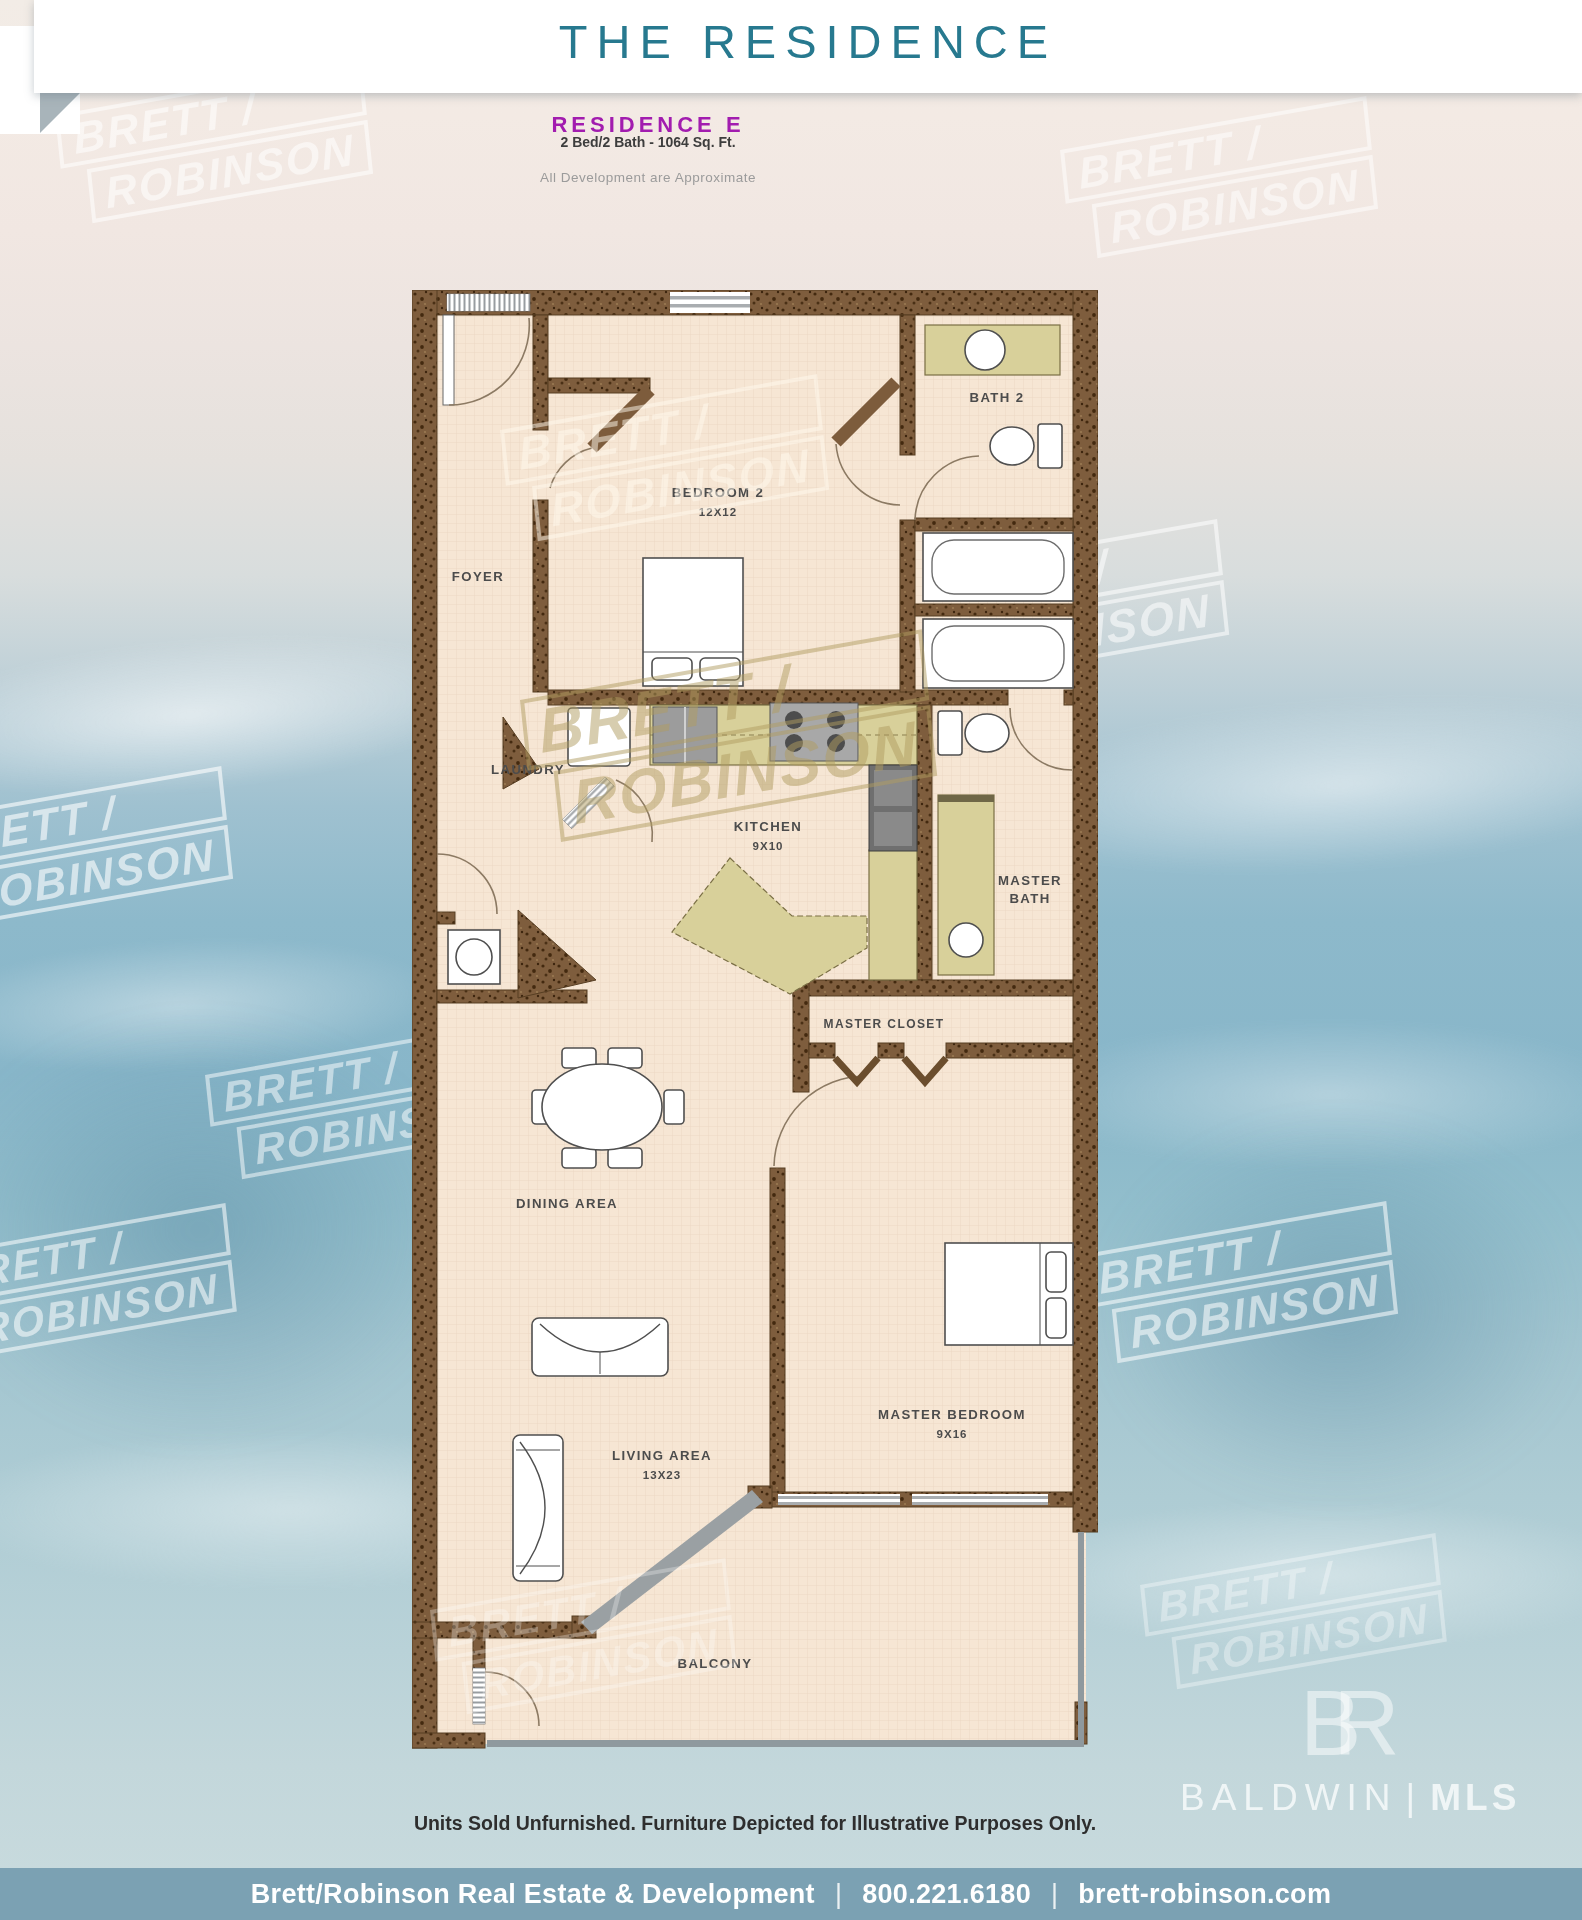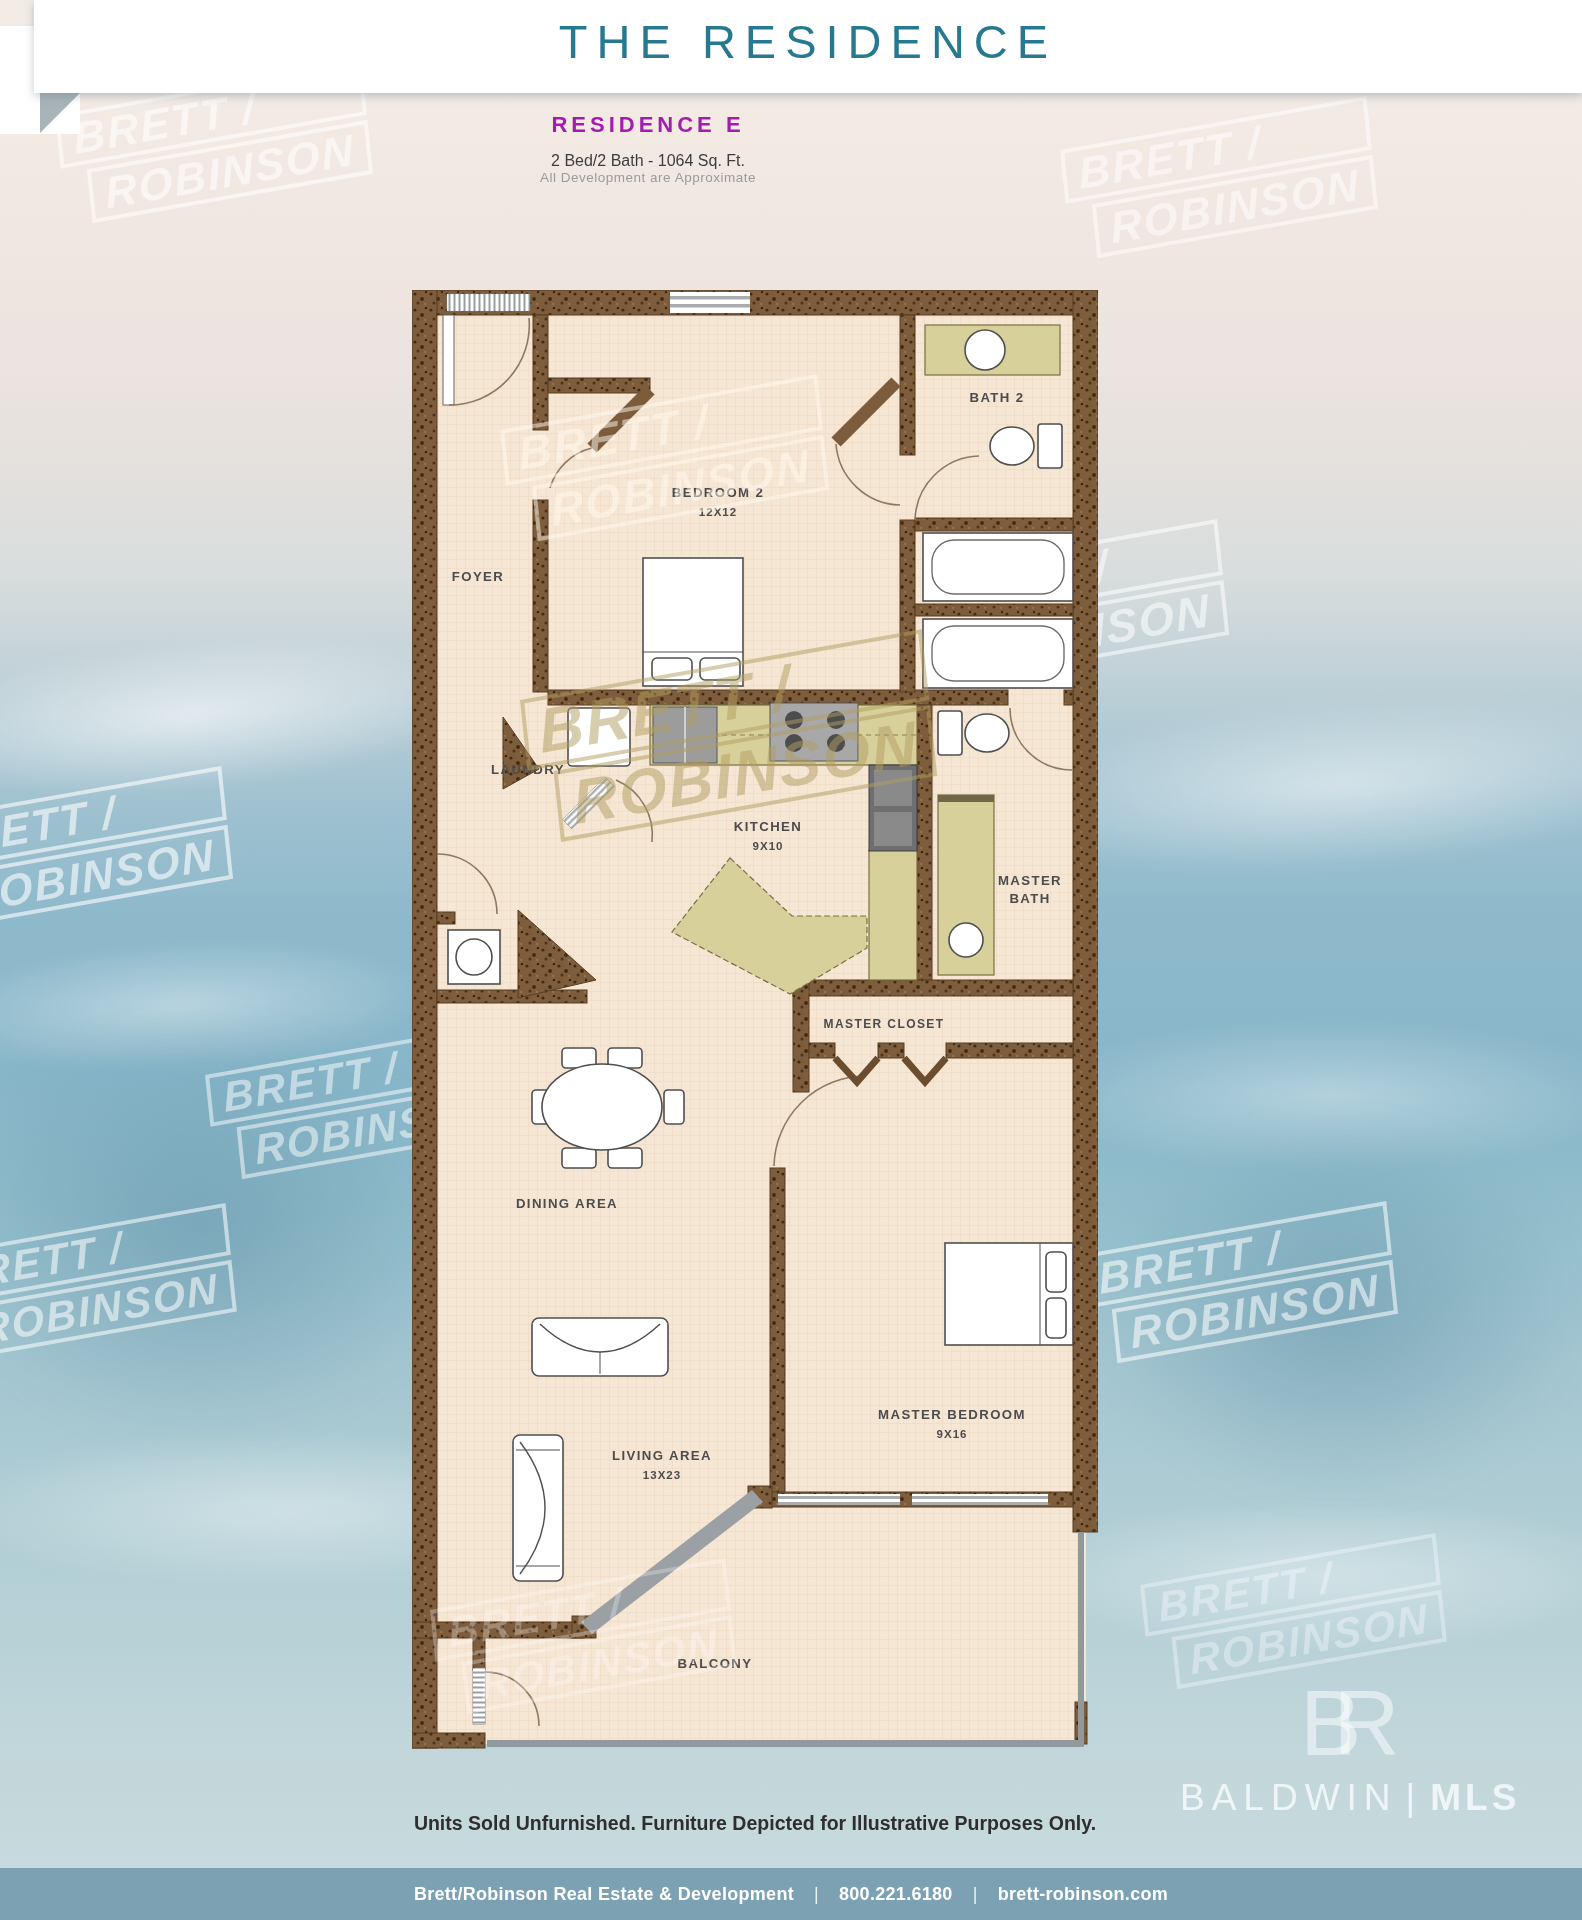--- a/index.html
+++ b/index.html
@@ -27,39 +27,39 @@
   .band{left:34px;top:0;width:1548px;height:93px;background:#fff;z-index:5;
         box-shadow:0 3px 9px rgba(100,115,125,.38)}
   .tail{left:0;top:26px;width:80px;height:108px;background:#fff;z-index:4}
   .fold{left:40px;top:93px;width:0;height:0;z-index:5;
         border-right:40px solid transparent;border-top:40px solid #a8b4ba}
   .title{left:34px;top:14px;width:1548px;text-align:center;z-index:6;
          font-size:47px;font-weight:400;letter-spacing:9px;color:#27798f}
   .sub{left:0;top:0;width:1296px;text-align:center;z-index:6}
   .sub .res{position:absolute;left:0;top:112px;width:100%;
             font-size:22px;font-weight:700;letter-spacing:4px;color:#a21caf}
-  .sub .spec{position:absolute;left:0;top:152px;width:100%;
-             font-size:16px;font-weight:400;color:#3d3d3d}
+  .sub .spec{position:absolute;left:0;top:134px;width:100%;
+             font-size:14px;font-weight:700;color:#3d3d3d}
   .sub .note{position:absolute;left:0;top:170px;width:100%;
              font-size:13.5px;color:#9b9b9b;letter-spacing:.5px}
   
   svg.plan{position:absolute;left:412px;top:290px;z-index:2}
   .wall{fill:url(#wallP);stroke:#573e22;stroke-width:1}
   .furn{fill:#fff;stroke:#4f4f4f;stroke-width:1.6}
   .khaki{fill:#d8d09a;stroke:#7a6f45;stroke-width:1.2}
   .arc{fill:none;stroke:#8c7a63;stroke-width:1.6}
   .lbl{fill:#4c4c4c;font-weight:700;font-size:13.2px;letter-spacing:1.4px;text-anchor:middle}
   .dim{fill:#4c4c4c;font-weight:700;font-size:11.5px;letter-spacing:1px;text-anchor:middle}
   .win{fill:#a9adb0}
   
   .disc{left:375px;top:1812px;width:760px;text-align:center;z-index:4;
         font-size:19.5px;font-weight:700;color:#2e2e2e}
   .bar{left:0;top:1868px;width:1582px;height:52px;background:#7ba1b3;z-index:4;
        display:flex;align-items:center;justify-content:center;
-       color:#fff;font-size:18px;font-weight:700;letter-spacing:.3px}
+       color:#fff;font-size:27px;font-weight:700;letter-spacing:.3px}
   .bar .sep{margin:0 20px;font-weight:400;opacity:.85}
   .mls{left:1180px;top:1682px;width:320px;z-index:2;color:#fff;text-align:left}
   .mls .mono{font-size:92px;font-weight:400;letter-spacing:-28px;
              color:rgba(255,255,255,.5);margin-left:120px;line-height:.9;padding-right:28px}
   .mls .nm{font-size:37px;letter-spacing:7px;color:rgba(250,252,253,.8);margin-top:12px;white-space:nowrap}
   .mls .nm b{letter-spacing:4px}
   .mls .dv{margin:0 8px;font-weight:400}
 </style>
 </head>
 <body>

